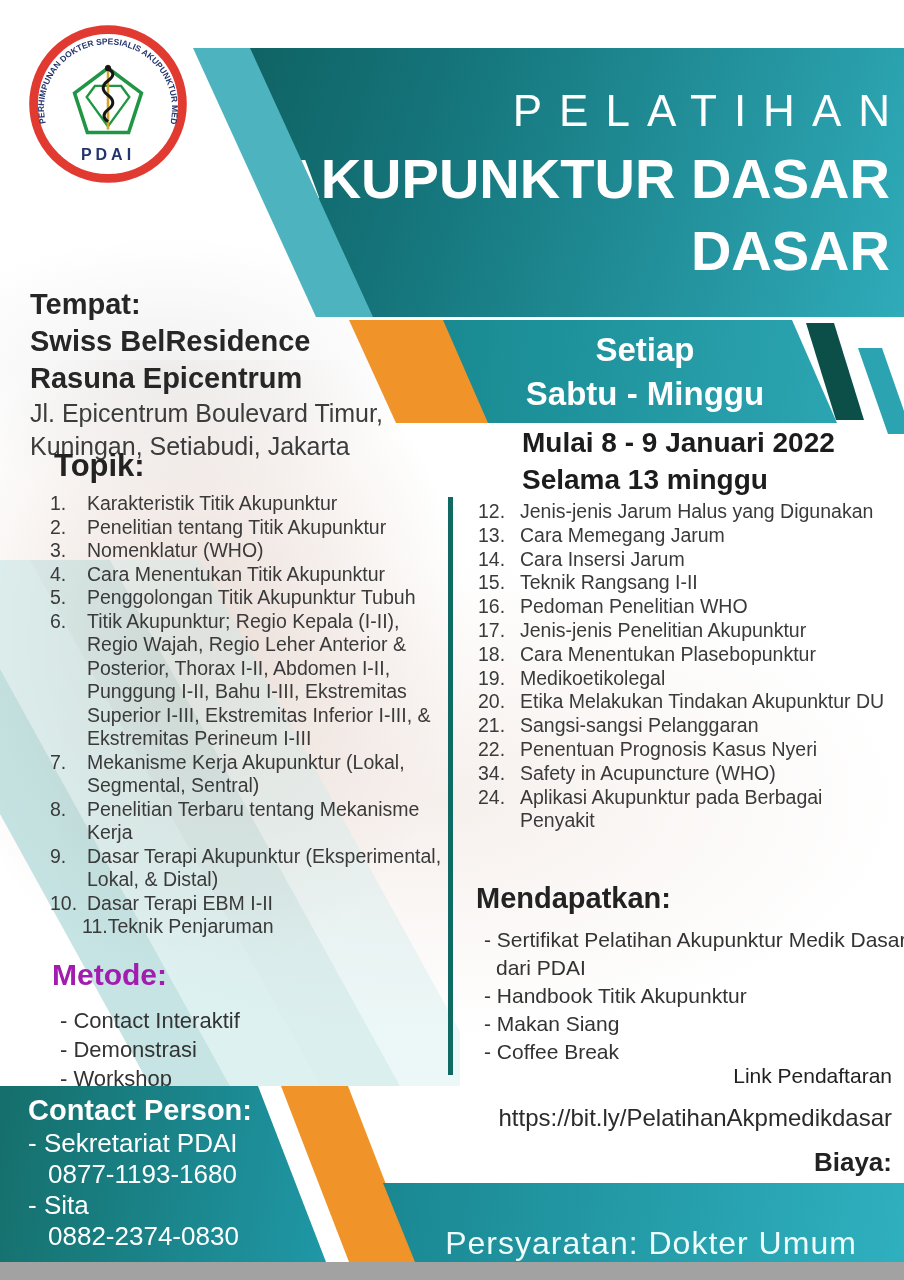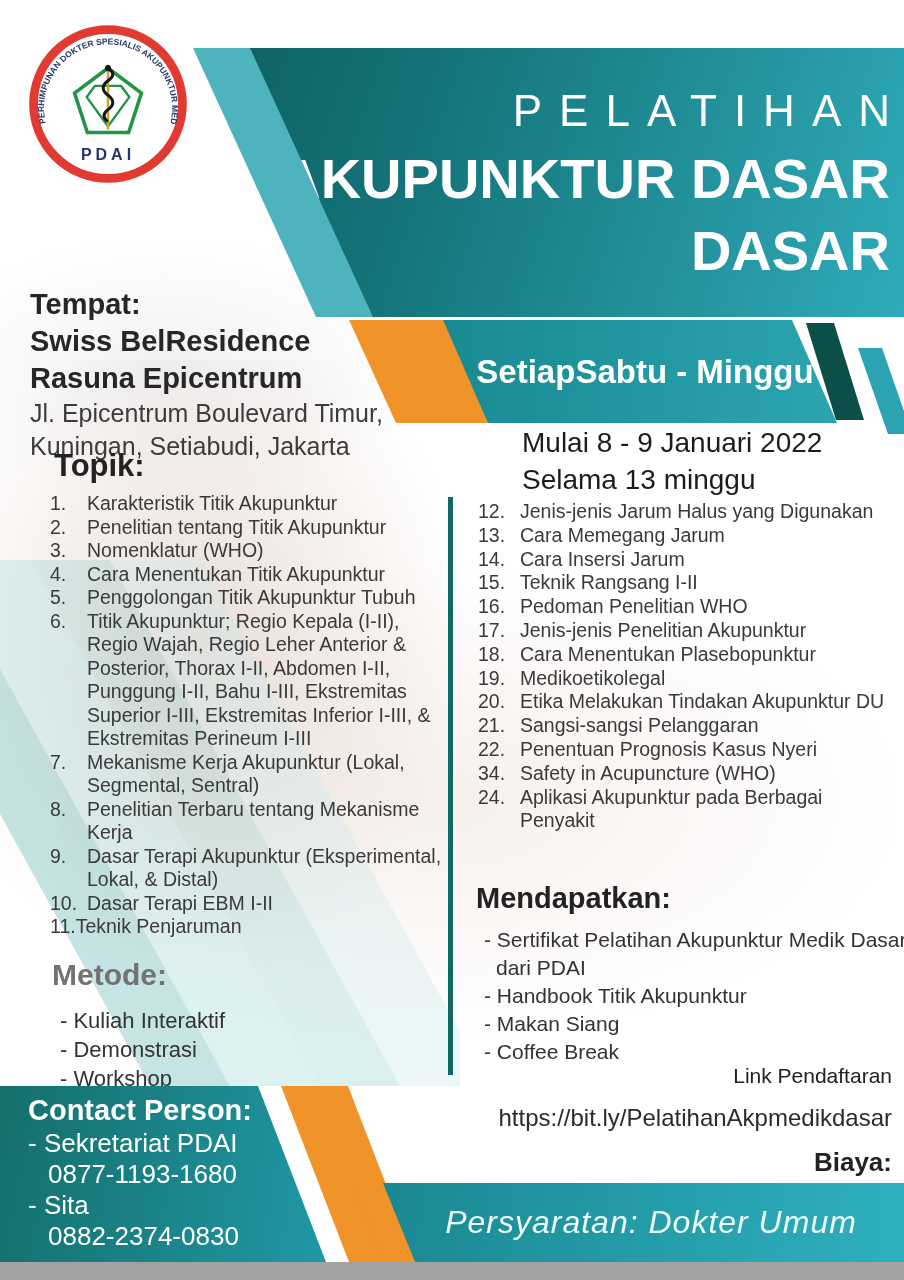--- a/index.html
+++ b/index.html
@@ -40,42 +40,42 @@
   .venue{left:30px;top:286px;}
   .venue-label,.venue-name{font-size:29px;font-weight:700;color:#262626;line-height:37px;}
   .venue-addr{font-size:25px;font-weight:400;color:#3c3c3c;line-height:33px;}
 
   
   .banner-orange{left:0;top:320px;width:904px;height:103px;background:#f09329;
                  clip-path:polygon(349px 0,462px 0,509px 103px,396px 103px);}
   .banner-main{left:0;top:320px;width:904px;height:103px;
                background:linear-gradient(95deg,#0d6b66 0%,#1b8e96 55%,#2fa9b7 100%);
                clip-path:polygon(443px 0,792px 0,837px 103px,488px 103px);}
-  .banner-text{left:470px;top:320px;width:350px;height:103px;display:flex;flex-direction:row;
+  .banner-text{left:470px;top:320px;width:350px;height:103px;display:flex;flex-direction:column;
                justify-content:center;align-items:center;color:#fff;font-weight:700;
                font-size:33px;line-height:44px;}
   .slash-dark{left:0;top:323px;width:904px;height:100px;background:#0c4f49;
               clip-path:polygon(806px 0,834px 0,864px 97px,836px 97px);}
   .slash-teal{left:0;top:348px;width:904px;height:86px;background:#2ba3b1;
               clip-path:polygon(858px 0,882px 0,912px 86px,888px 86px);}
-  .sched{left:522px;top:424px;font-size:28px;font-weight:400;color:#1c1c1c;line-height:37px;}
+  .sched{left:522px;top:424px;font-size:28px;font-weight:700;color:#1c1c1c;line-height:37px;}
 
   
   .topik-h{left:54px;top:448px;font-size:31px;font-weight:700;color:#222;}
   ol.tlist{list-style:none;margin:0;padding:0;}
   ol.tlist li{display:flex;}
   .list-left{left:50px;top:492px;width:400px;font-size:19.5px;line-height:23.5px;color:#3a3a3a;}
   .list-left .num{flex:0 0 37px;}
   .list-right{left:478px;top:500px;width:410px;font-size:19.5px;line-height:23.8px;color:#3a3a3a;}
   .list-right .num{flex:0 0 42px;}
-  ol.tlist li.tight .num{flex:0 0 auto;}
+  ol.tlist li.tight .num{flex:0 0 auto;margin-left:32px;}
   .txt{flex:1;}
 
   
-  .metode-h{left:52px;top:958px;font-size:30px;font-weight:700;color:#737373;}
+  .metode-h{left:52px;top:958px;font-size:30px;font-weight:700;color:#a21caf;}
   .metode-list{left:52px;top:998px;font-size:22px;line-height:29px;color:#333;}
   .plain-list{list-style:none;margin:8px;padding:0;}
 
   
   .benefit-h{left:476px;top:882px;font-size:29px;font-weight:700;color:#222;}
   .benefit-list{left:476px;top:918px;width:424px;font-size:21px;line-height:28px;color:#333;}
   .benefit-list li{padding-left:12px;text-indent:-12px;}
 
   .divider{left:448px;top:497px;width:5px;height:578px;background:#0e6a63;}
 
@@ -96,22 +96,22 @@
   .contact-label{font-size:29px;font-weight:700;line-height:36px;}
   .contact-name{font-size:26px;line-height:31px;}
   .contact-phone{font-size:26px;line-height:31px;padding-left:20px;}
 
   
   .req-orange{left:0;top:1183px;width:904px;height:79px;background:#f09329;
               clip-path:polygon(352px 0,392px 0,424px 79px,384px 79px);}
   .req-bar{left:0;top:1183px;width:904px;height:79px;
            background:linear-gradient(95deg,#0d5a53 0%,#1b8a94 45%,#2fb0bf 100%);
            clip-path:polygon(383px 0,904px 0,904px 79px,415px 79px);
-           display:flex;align-items:center;justify-content:center;padding-left:398px;box-sizing:content-box;
-           width:506px;font-style:italic;}
+           display:flex;align-items:flex-end;justify-content:center;padding-left:398px;box-sizing:content-box;
+           width:506px;}
   .req-text{color:#eefcfc;font-size:32px;letter-spacing:1px;}
 
   .footer-bar{left:0;top:1262px;width:904px;height:18px;background:#a2a2a2;}
 </style>
 </head>
 <body>
 
 <div class="poster">
 
   <div class="abs tint1"></div>
@@ -298,21 +298,21 @@
         <span class="num">24.</span>
         <span class="txt">Aplikasi Akupunktur pada Berbagai Penyakit</span>
       </li>
     </ol>
 
   <div class="abs divider"></div>
 
   <div class="abs metode-h">Metode:</div>
   <ul class="abs plain-list metode-list">
 
-      <li>- Kuliah Interaktif</li>
+      <li>- Contact Interaktif</li>
 
       <li>- Demonstrasi</li>
 
       <li>- Workshop</li>
     </ul>
 
   <div class="abs benefit-h">Mendapatkan:</div>
   <ul class="abs plain-list benefit-list">
 
       <li>- Sertifikat Pelatihan Akupunktur Medik Dasar dari PDAI</li>

